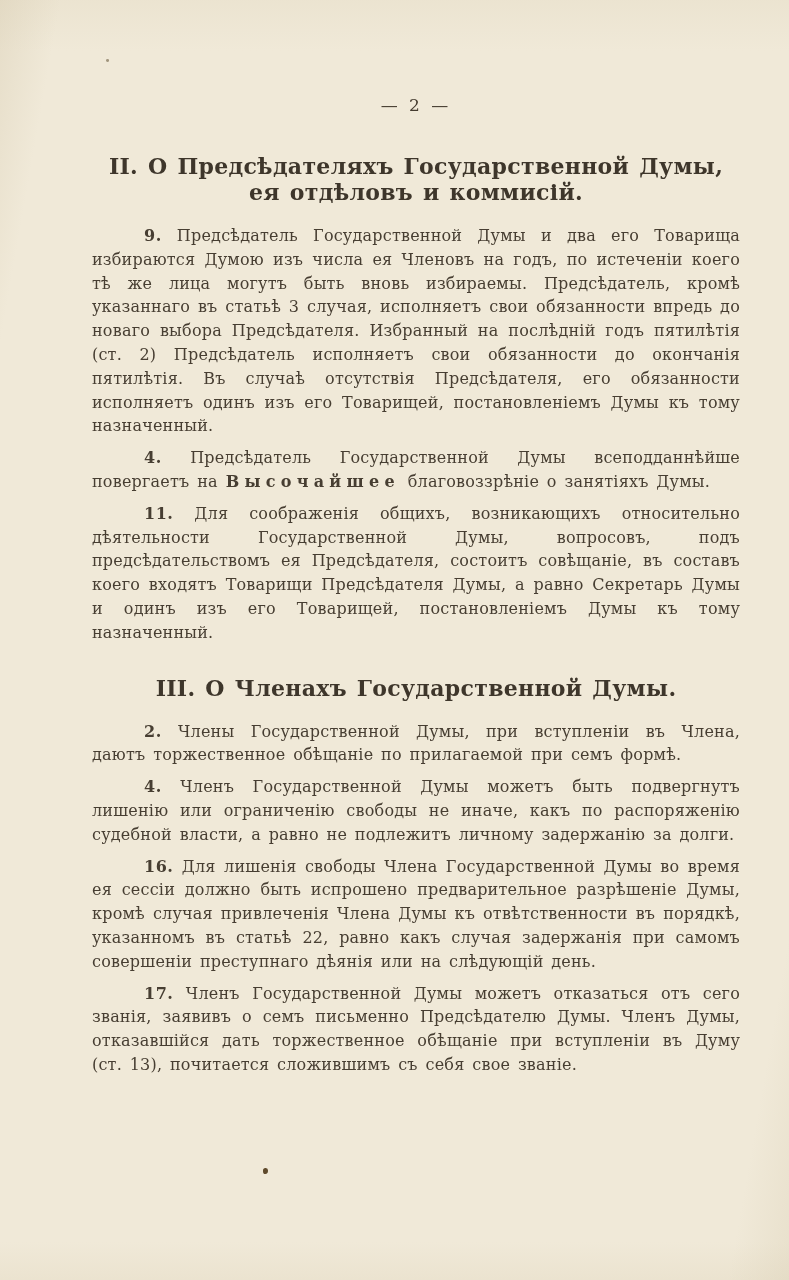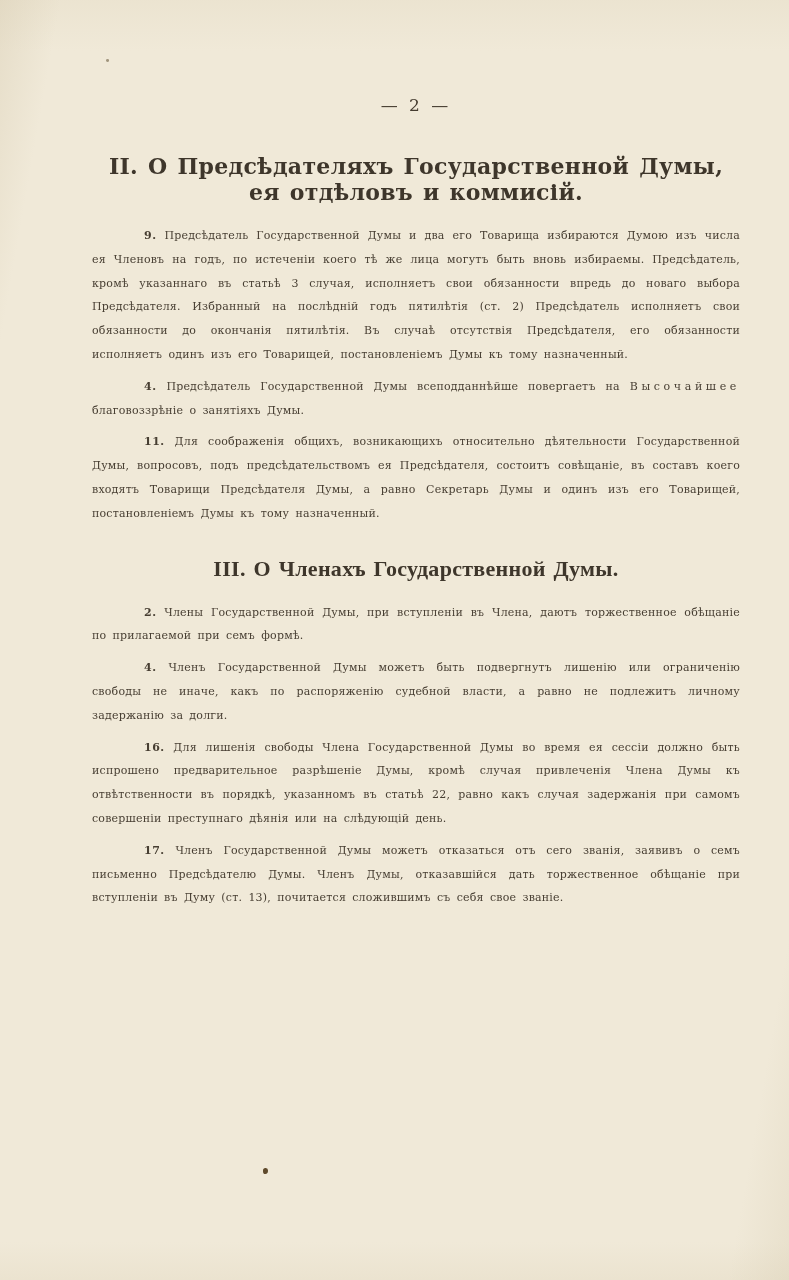--- a/index.html
+++ b/index.html
@@ -37,40 +37,40 @@
     text-align: center;
     font-size: 22px;
     line-height: 26px;
     font-weight: 700;
     letter-spacing: 0.3px;
     color: #3e362b;
     word-spacing: 2px;
   }
   .section-heading.third {
     margin-top: 30px;
-    font-family: Liberation Serif, serif;
   }
   .body-para {
     margin: 8px 0 0 0;
-    font-size: 11px;
+    font-size: 16px;
     line-height: 23.8px;
     text-align: justify;
     text-indent: 52px;
     word-spacing: 2.5px;
     letter-spacing: 0.2px;
   }
   .body-para.lead {
     margin-top: 19px;
   }
   .pnum {
     font-weight: 700;
     letter-spacing: 0.5px;
   }
   .sperr {
     letter-spacing: 0.33em;
+    font-weight: bold;
   }
   .speck {
     position: absolute;
     border-radius: 50% 45% 55% 50%;
   }
   .speck.top {
     left: 106px; top: 59px;
     width: 3px; height: 3px;
     background: #8d7f66;
     opacity: 0.8;

